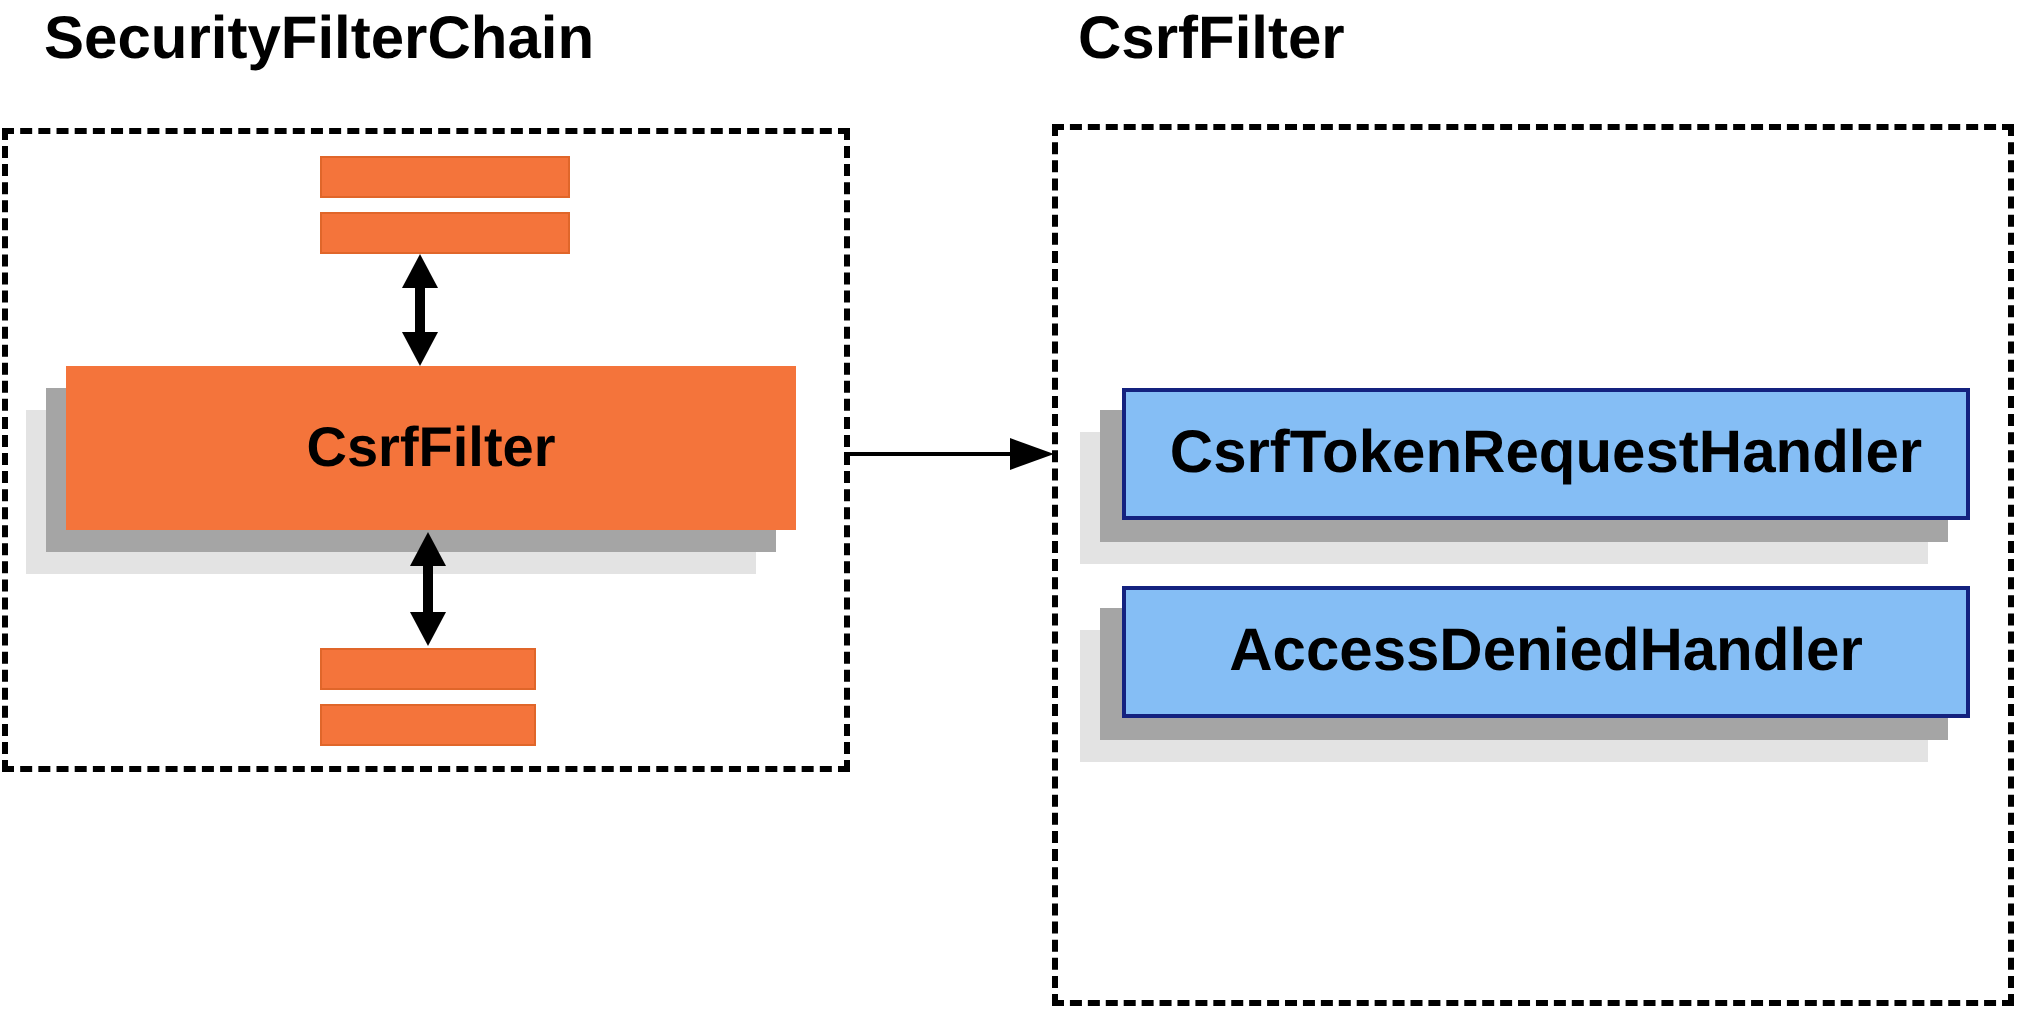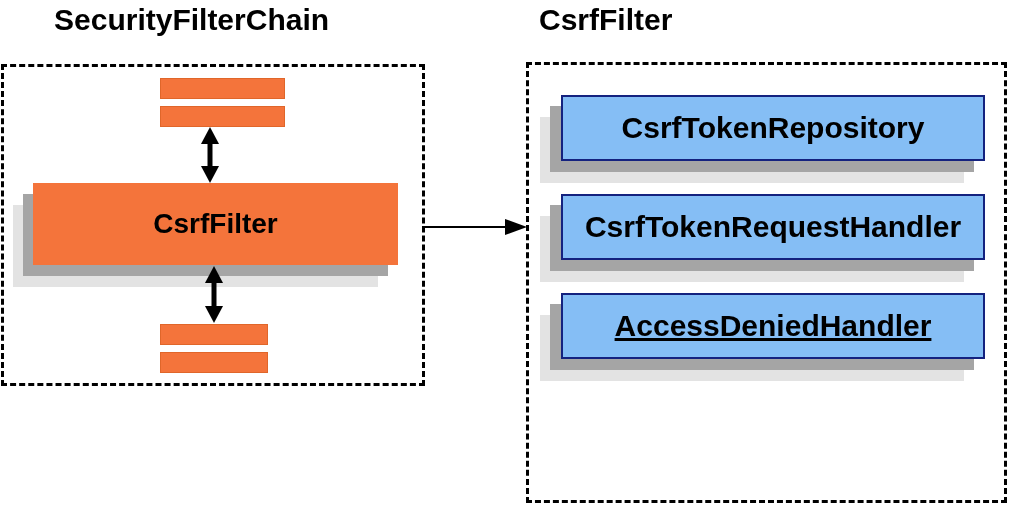--- a/index.html
+++ b/index.html
@@ -16,21 +16,21 @@
     overflow: hidden;
   }
   .title {
     position: absolute;
     font-size: 30px;
     font-weight: bold;
     color: #000000;
     white-space: nowrap;
     line-height: 36px;
   }
-  .left-title  { left: 22px; top: 2px; margin-left: 32px; }
+  .left-title  { left: 22px; top: 2px; }
   .right-title { left: 539px; top: 2px; }
 
   .dashed-box {
     position: absolute;
     border: 3px dashed #000000;
     box-sizing: border-box;
     background: transparent;
   }
   .left-box  { left: 1px;   top: 64px; width: 424px; height: 322px; }
   .right-box { left: 526px; top: 62px; width: 481px; height: 441px; }
@@ -67,21 +67,21 @@
     background: #85BEF5;
     border: 2px solid #14227F;
     box-sizing: border-box;
     display: flex; align-items: center; justify-content: center;
     font-size: 30px; font-weight: bold; color: #000000;
     white-space: nowrap;
     box-shadow: -11px 11px 0 #A5A5A5, -21px 22px 0 #E3E3E3;
   }
   .comp-0 { top: 95px; }
   .comp-1 { top: 194px; text-align: right; }
-  .comp-2 { top: 293px; text-decoration: underline; }
+  .comp-2 { top: 293px; }
   .comp-3 { top: 393px; }
 </style>
 </head>
 <body>
 
 <div class="canvas">
 
   <div class="title left-title">SecurityFilterChain</div>
 
   <div class="dashed-box left-box"></div>
@@ -110,23 +110,20 @@
 
   <svg class="harrow" width="106" height="24" viewBox="0 0 106 24">
     <line x1="0" y1="12" x2="86" y2="12" stroke="#000000" stroke-width="2"></line>
     <polygon points="105,12 83,4 83,20" fill="#000000"></polygon>
   </svg>
 
   <div class="title right-title">CsrfFilter</div>
 
   <div class="dashed-box right-box"></div>
 
-  <div class="component comp-0">
-    <span>CsrfTokenRepository</span>
-  </div>
 
   <div class="component comp-1">
     <span>CsrfTokenRequestHandler</span>
   </div>
 
   <div class="component comp-2">
     <span>AccessDeniedHandler</span>
   </div>
 
 

